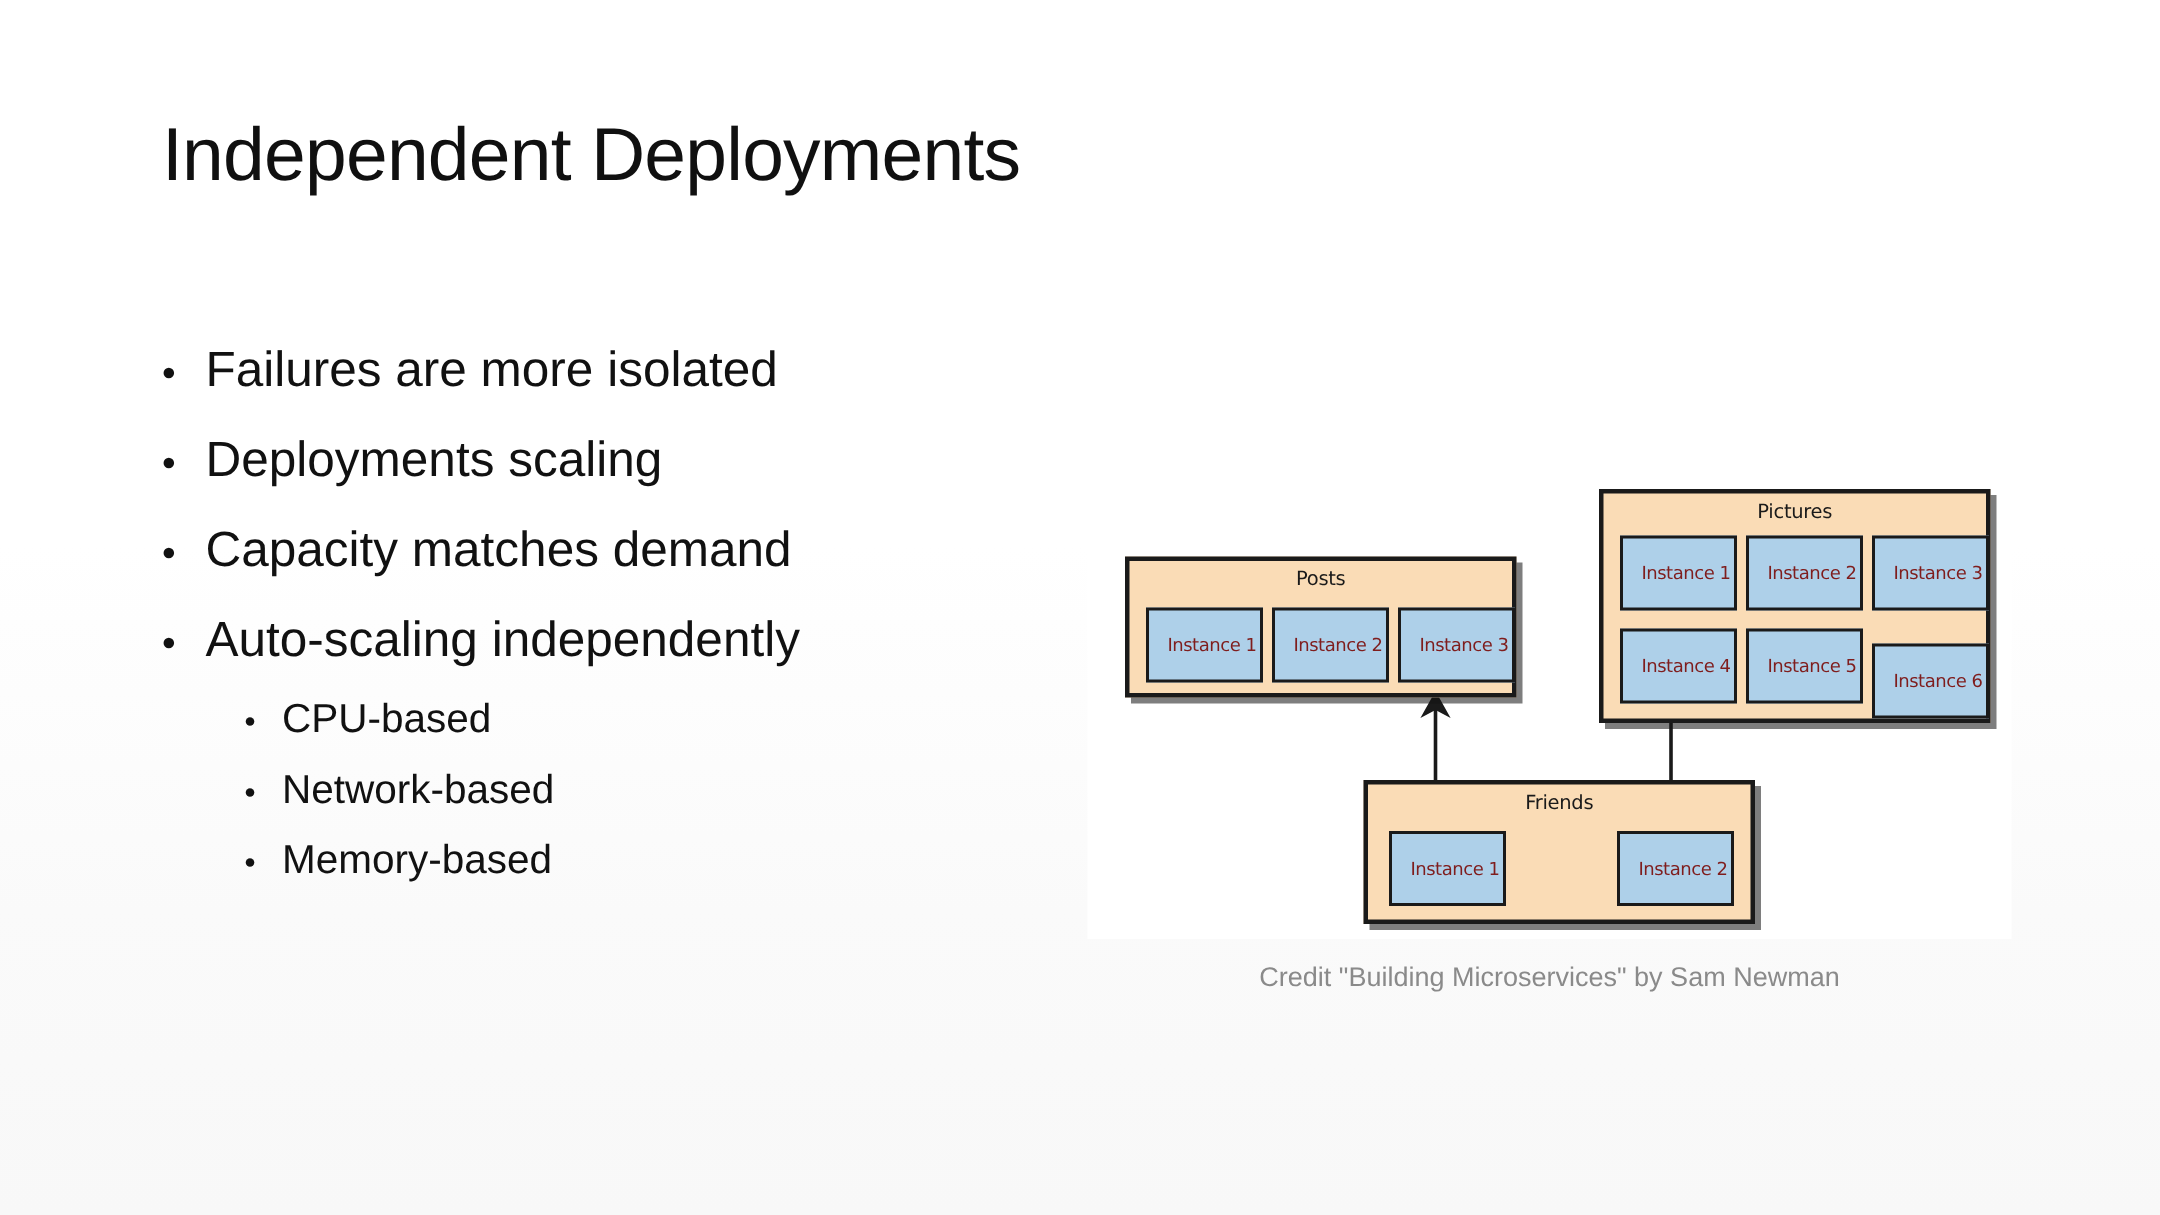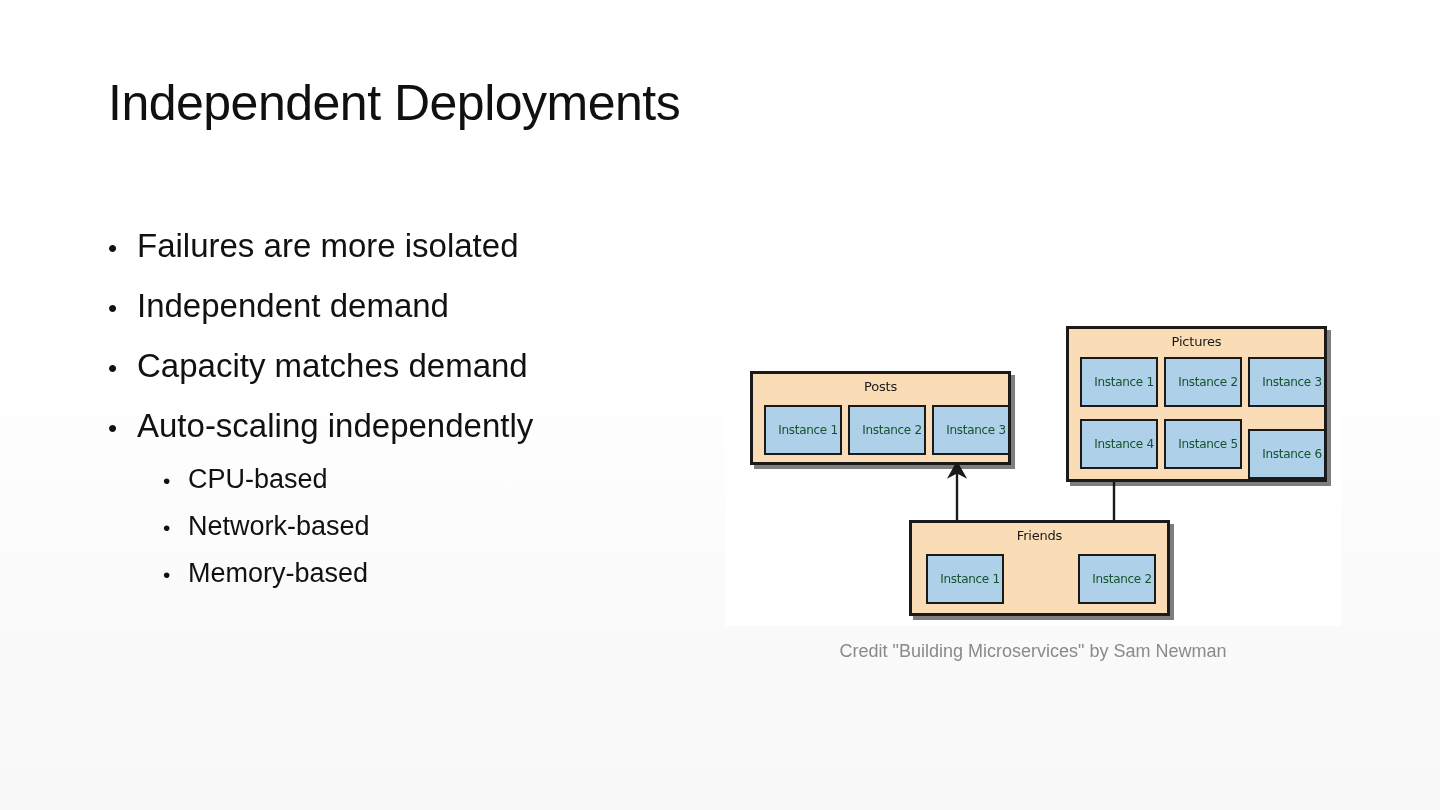--- a/index.html
+++ b/index.html
@@ -96,21 +96,21 @@
     letter-spacing:-0.2px;
   }
   .inst-box {
     position:absolute;
     background:#aed0e9;
     border:2px solid #1a1a1a;
     display:flex;
     align-items:center;
     justify-content:center;
     font-size:12px;
-    color:#14532d;
+    color:#7f1d1d;
     font-family:"DejaVu Sans", sans-serif;
     letter-spacing:-0.3px;
     white-space:nowrap;
     padding-left:10px;
   }
 
   
   #credit-line {
     position:absolute;
     left:725px; top:641px;
@@ -127,21 +127,21 @@
 
 <div id="bullet-list">
 
   <div class="bullet-l1">
     <span class="dot">•</span>
     <span>Failures are more isolated</span>
   </div>
 
   <div class="bullet-l1">
     <span class="dot">•</span>
-    <span>Independent demand</span>
+    <span>Deployments scaling</span>
   </div>
 
   <div class="bullet-l1">
     <span class="dot">•</span>
     <span>Capacity matches demand</span>
   </div>
 
   <div class="bullet-l1">
     <span class="dot">•</span>
     <span>Auto-scaling independently</span>

